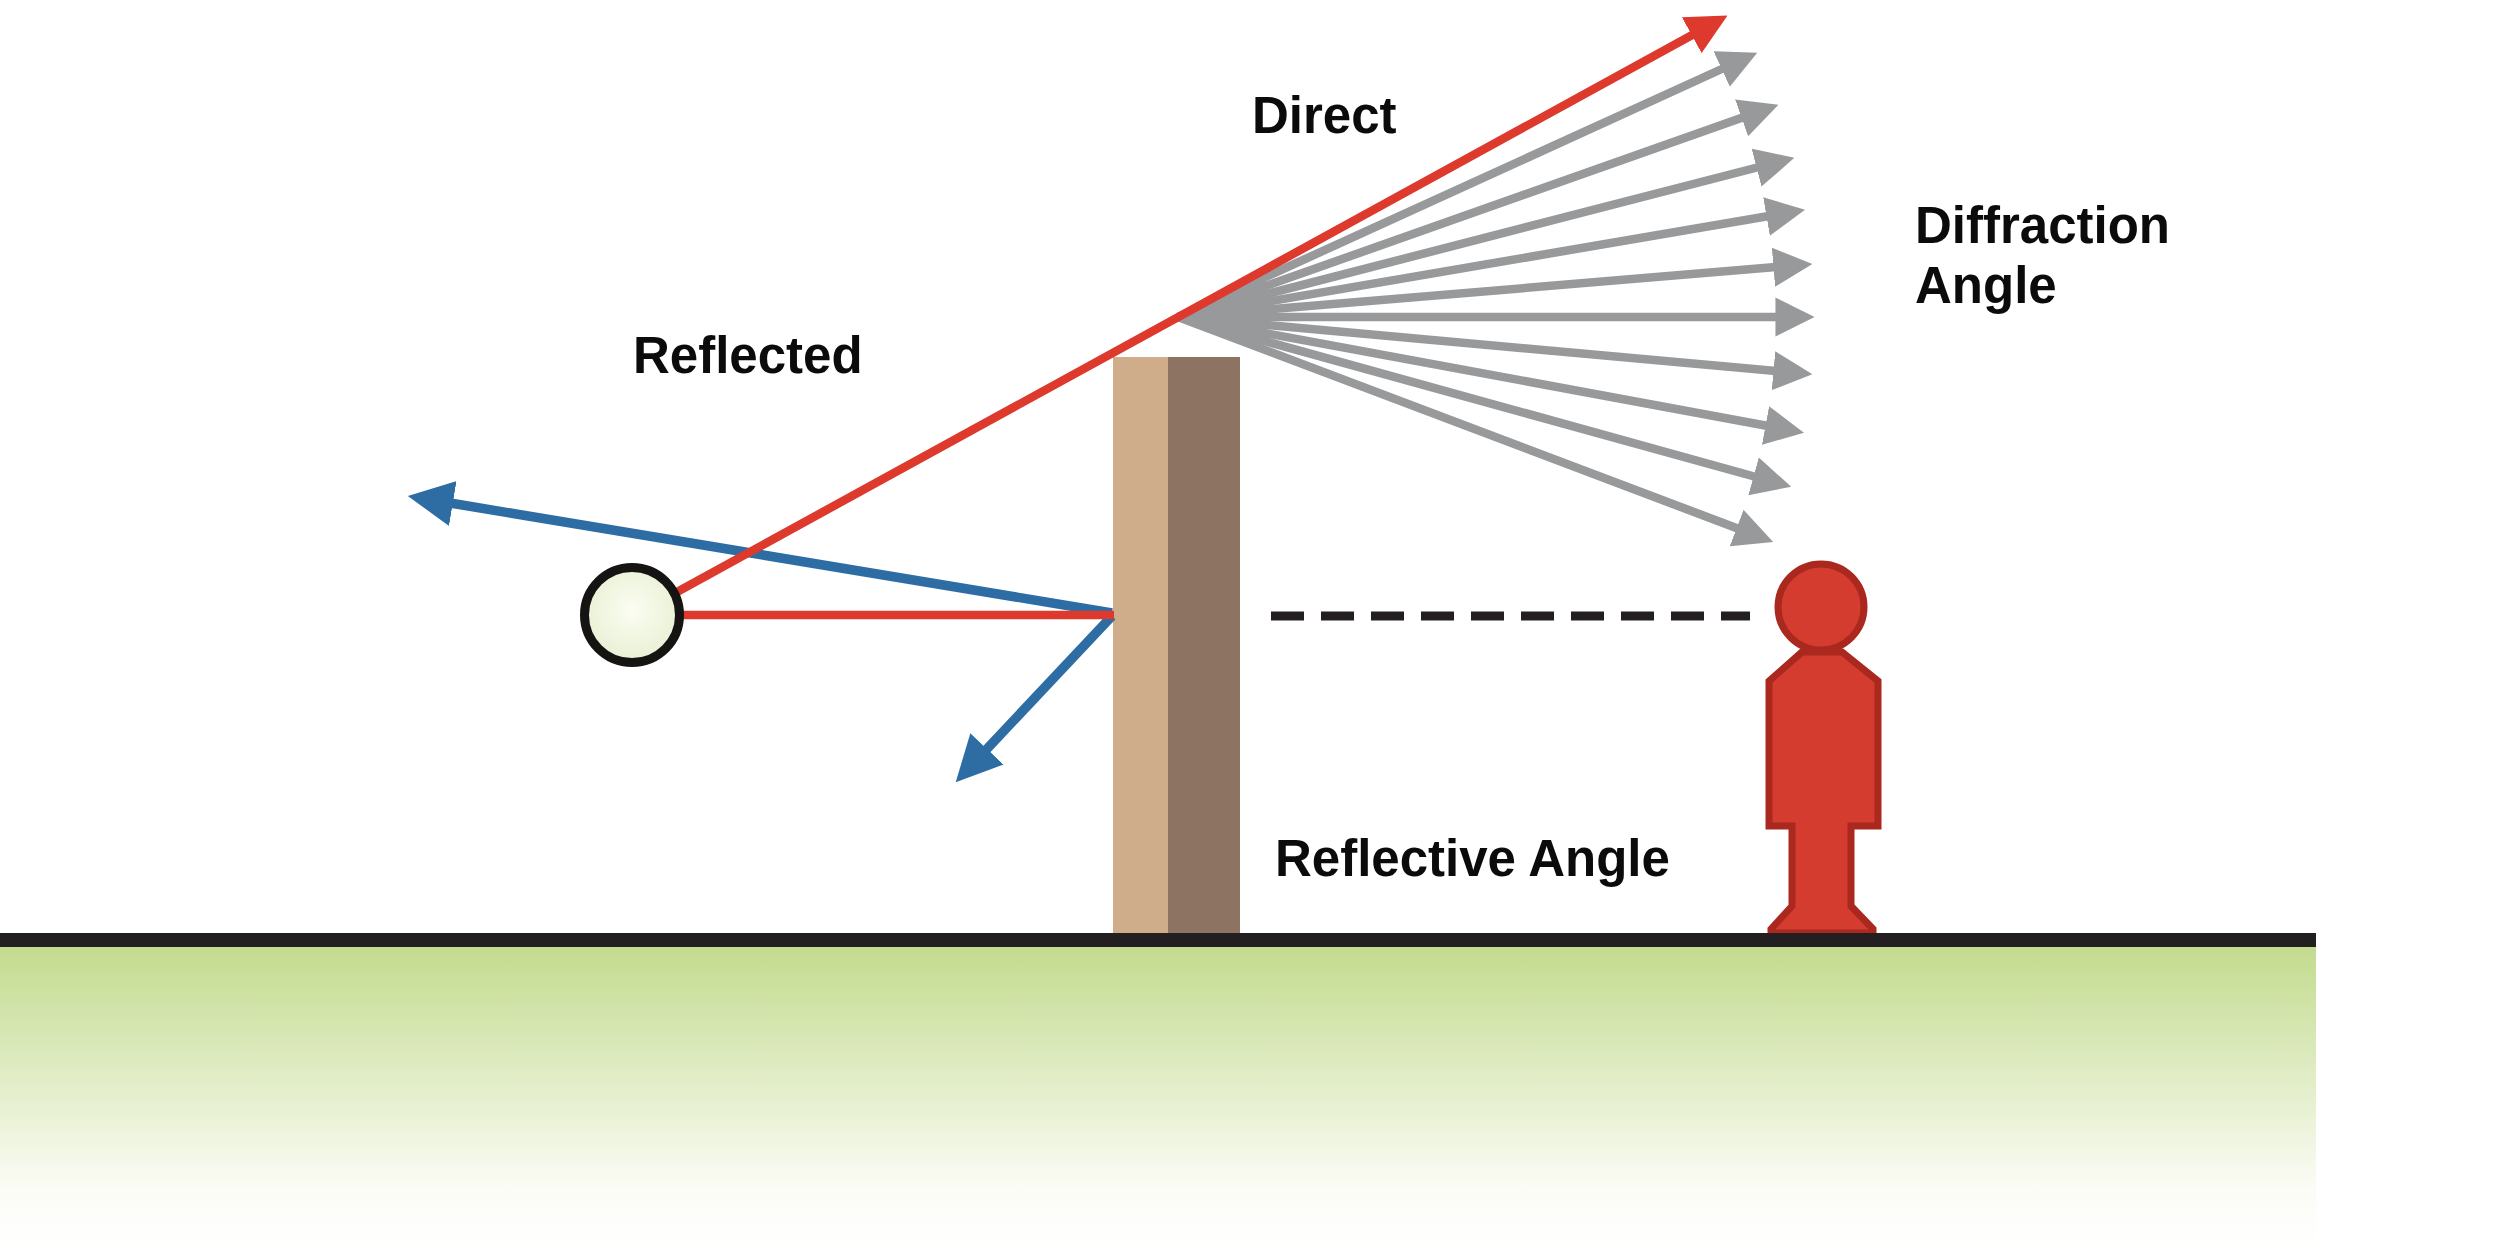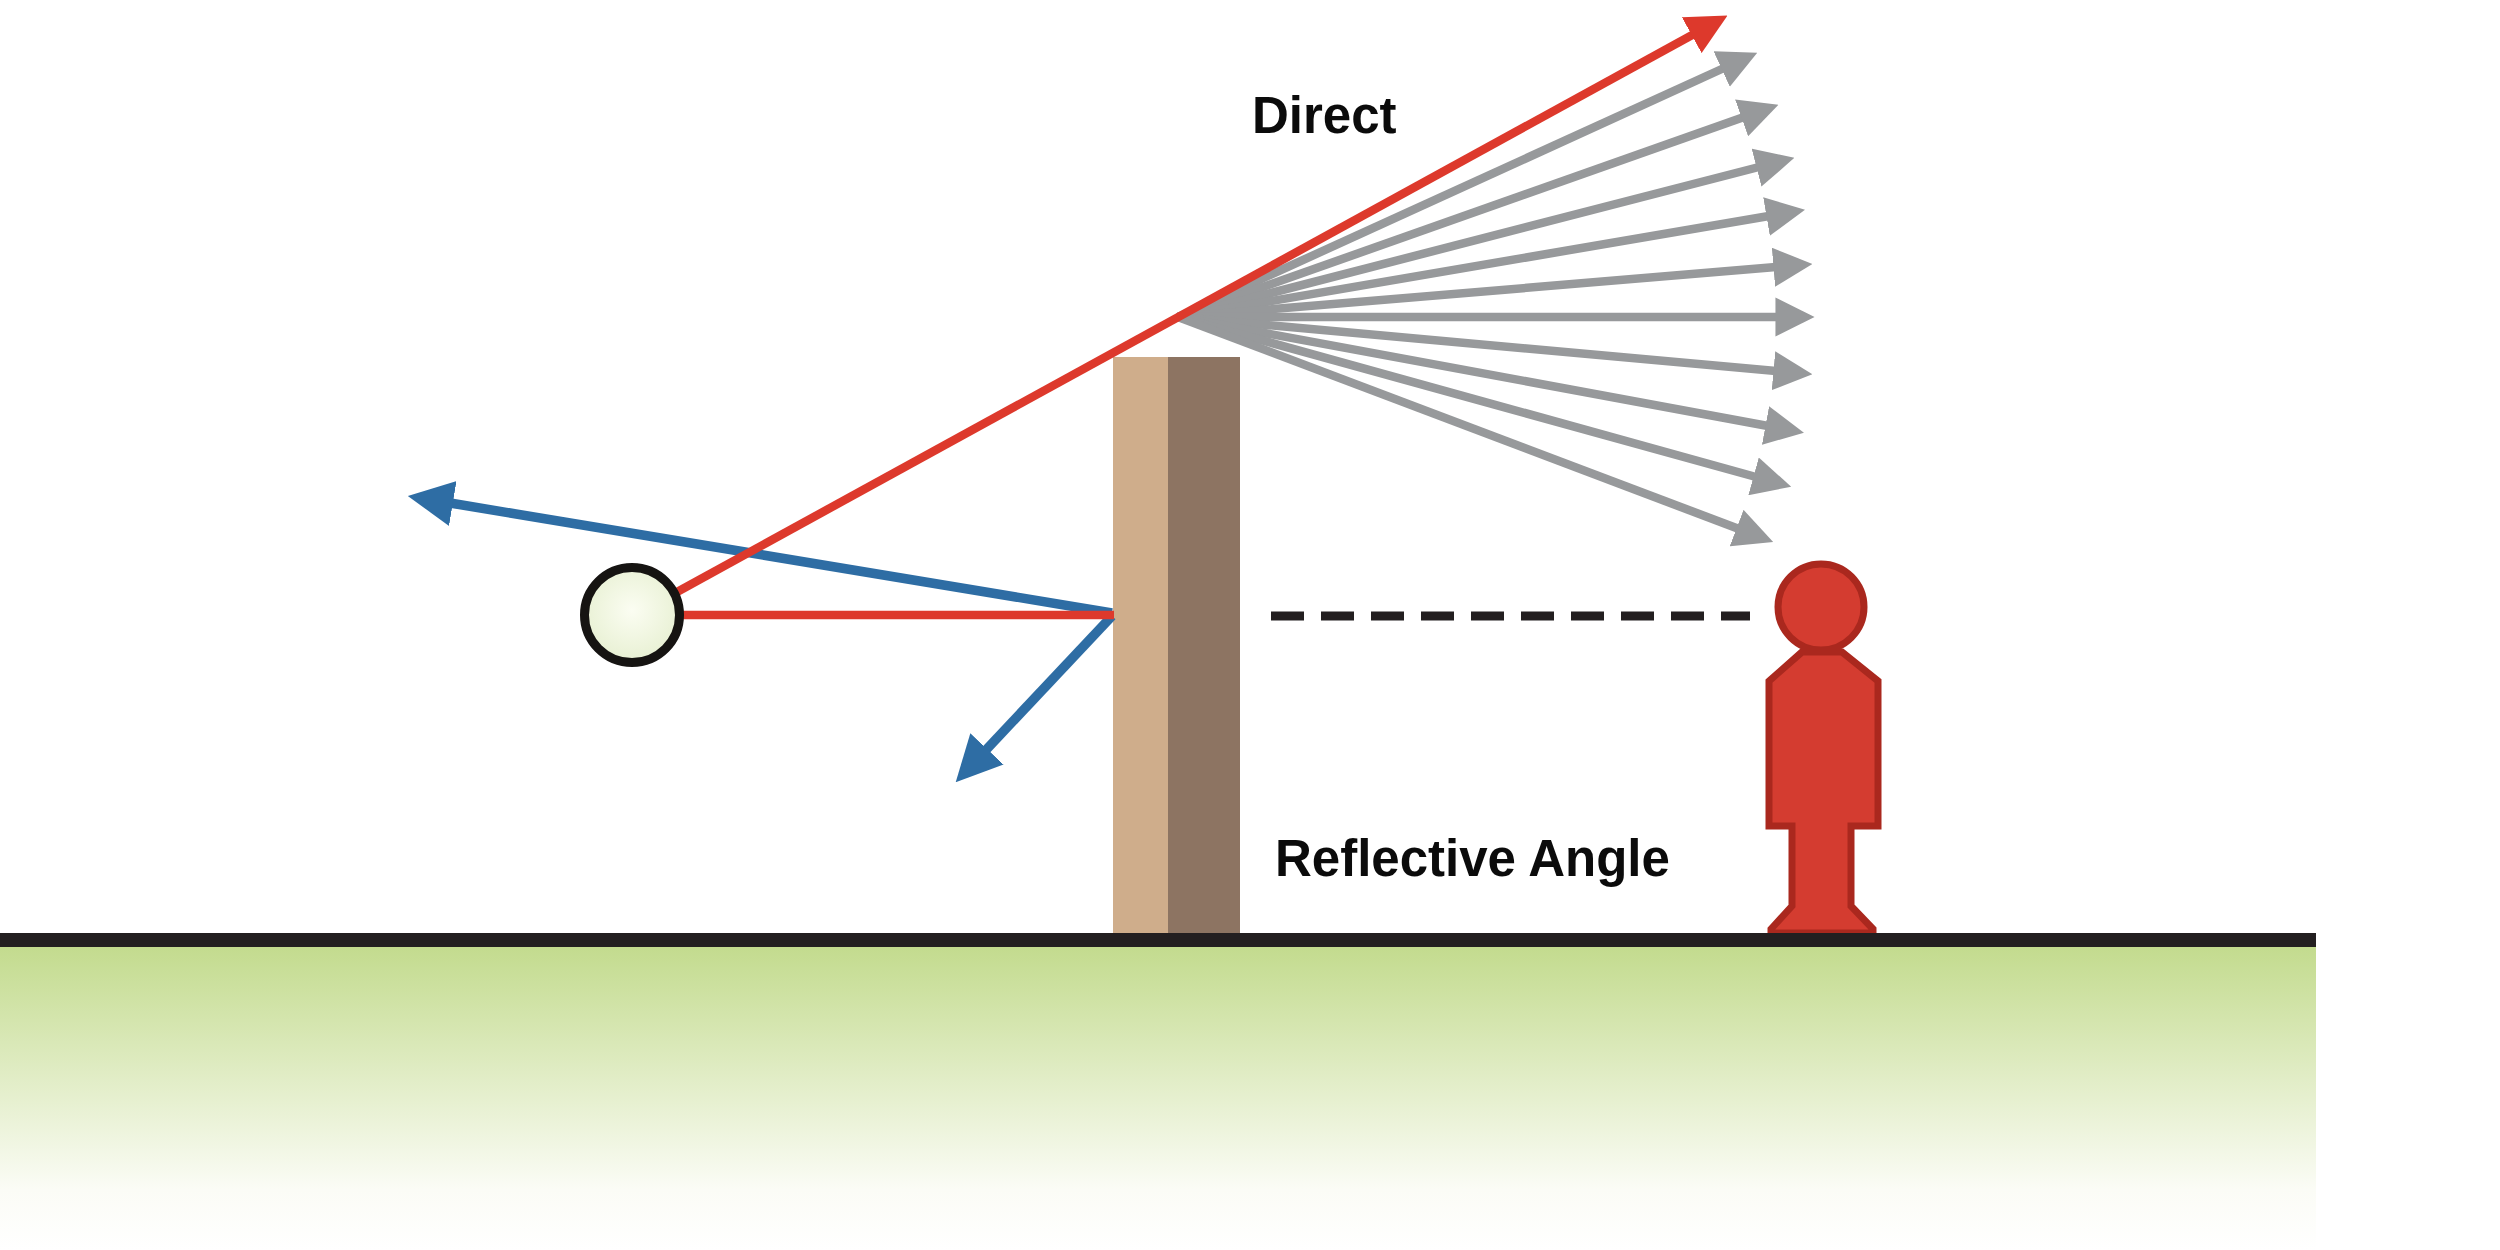--- a/index.html
+++ b/index.html
@@ -102,14 +102,16 @@
         L 1878 826
         L 1878 681
         L 1842 652
         Z"></path>
     </g>
 
     <rect x="0" y="933" width="2500" height="14" fill="#231f20"></rect>
   </svg>
 
   <div class="diagram-label label-direct">Direct</div>
+  <div class="diagram-label label-diffraction">Diffraction Angle</div>
+  <div class="diagram-label label-reflected">Reflected</div>
   <div class="diagram-label label-reflective-wall">Reflective Angle</div>
 </div>
 
 </body></html>

